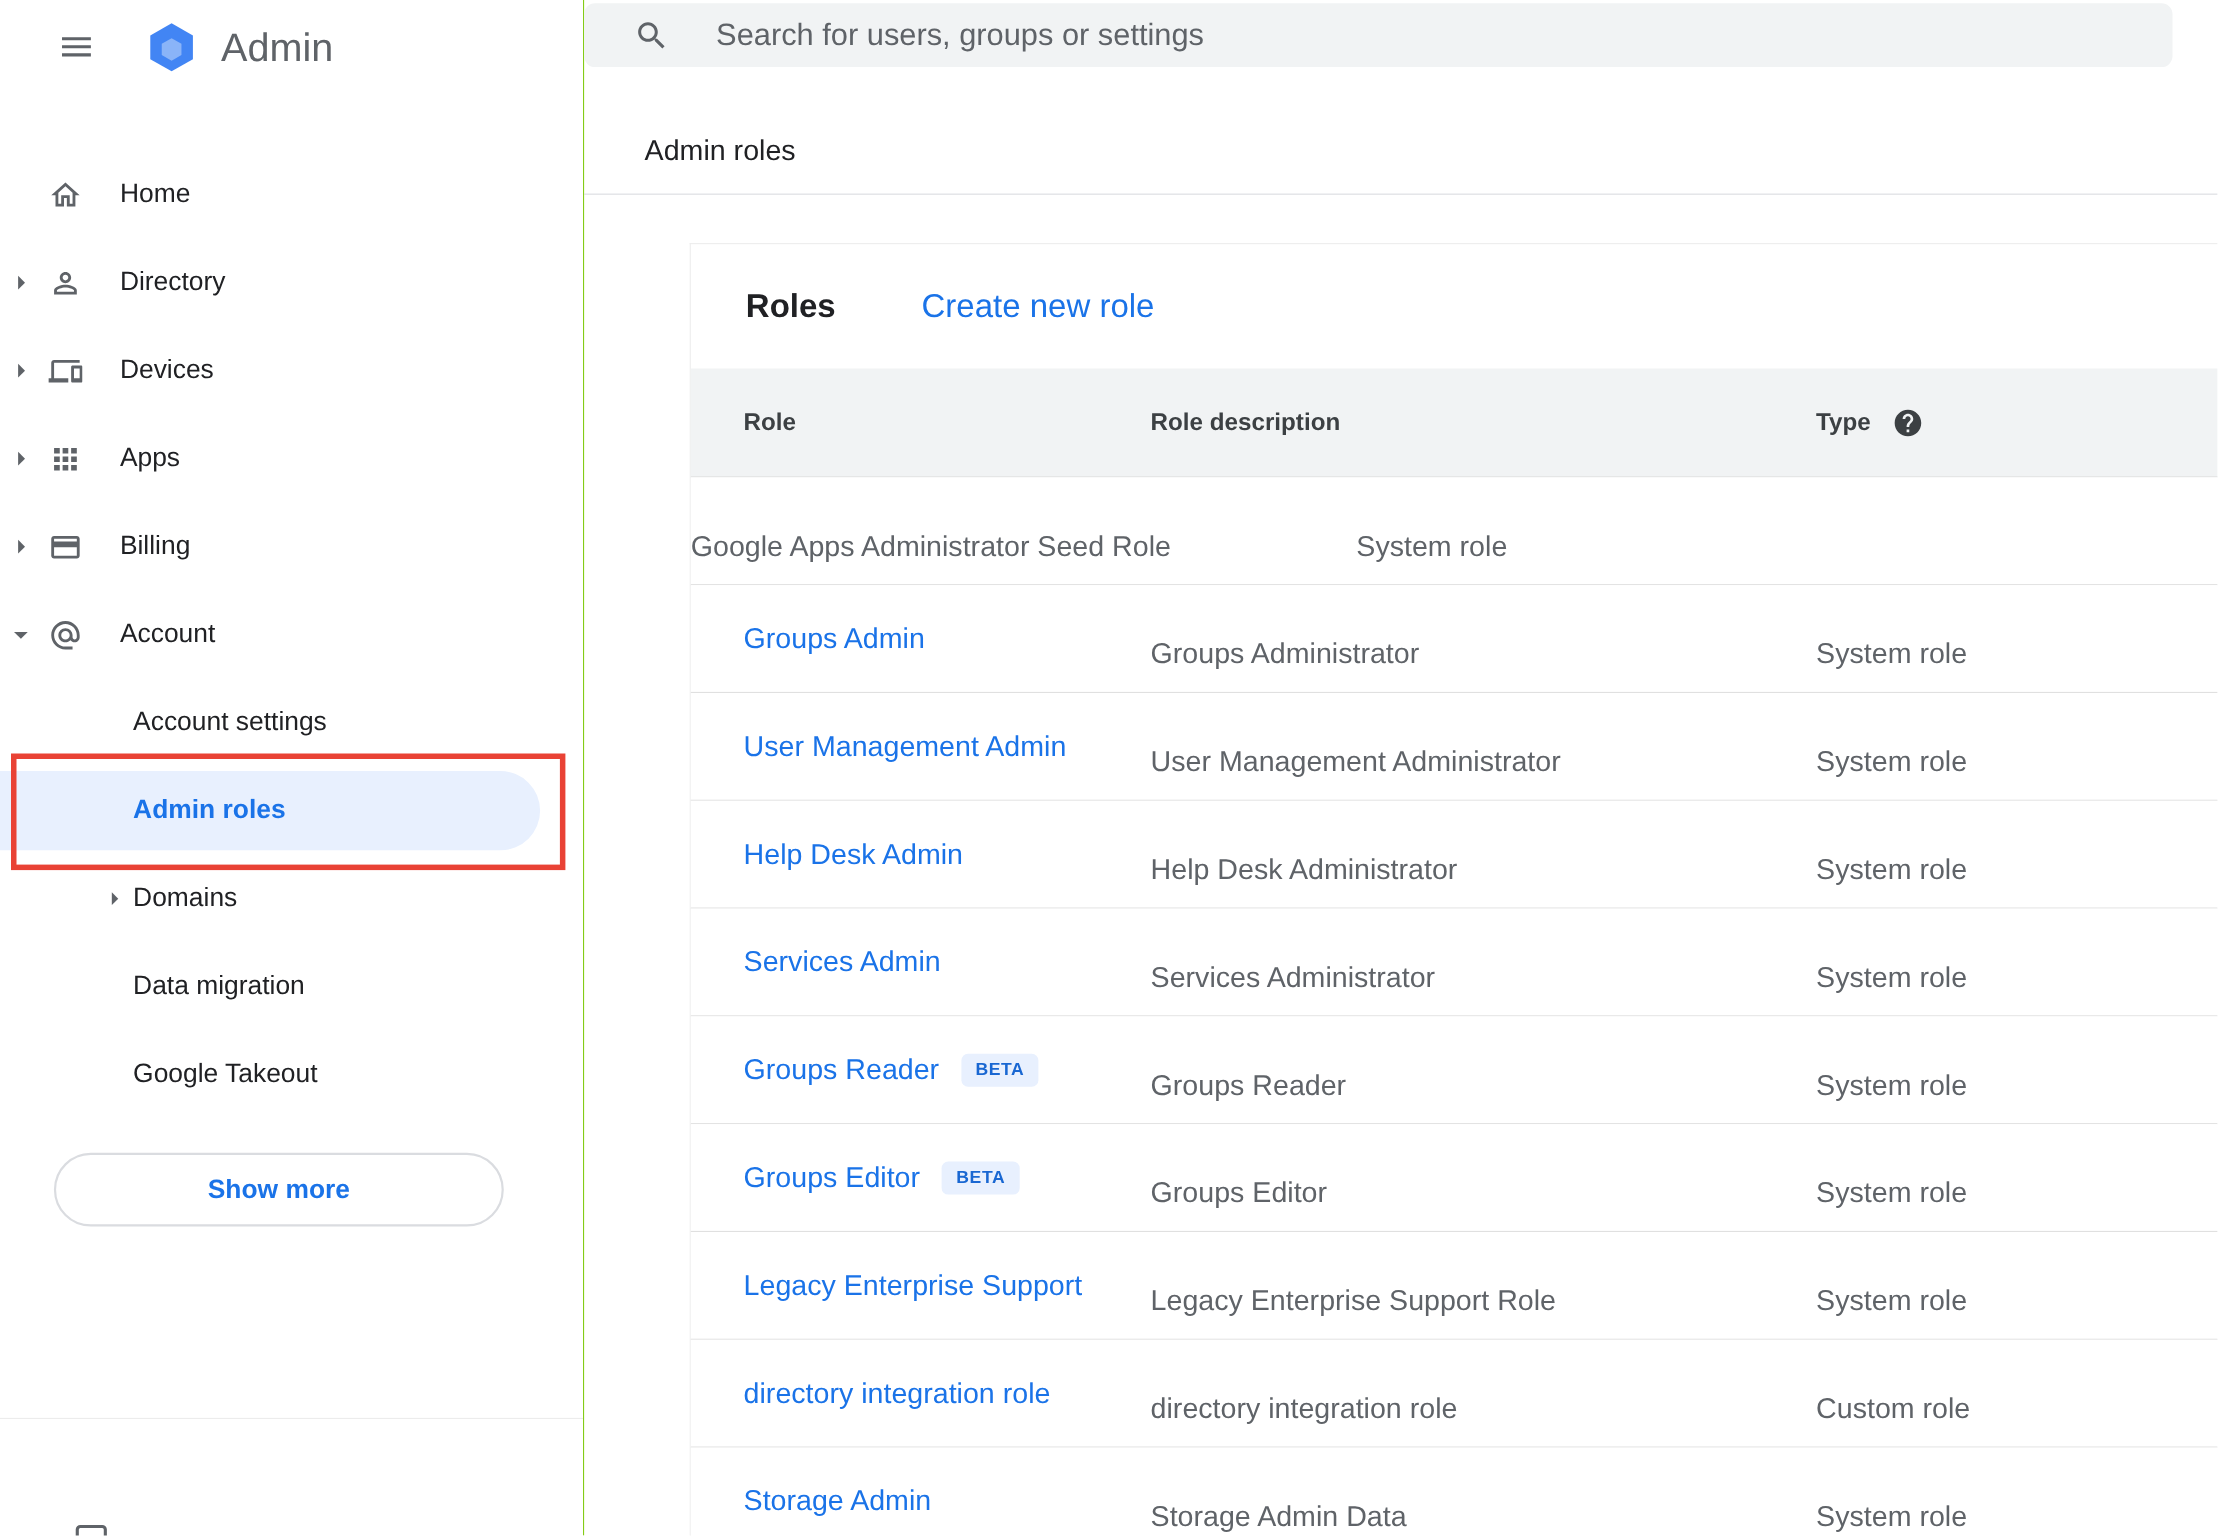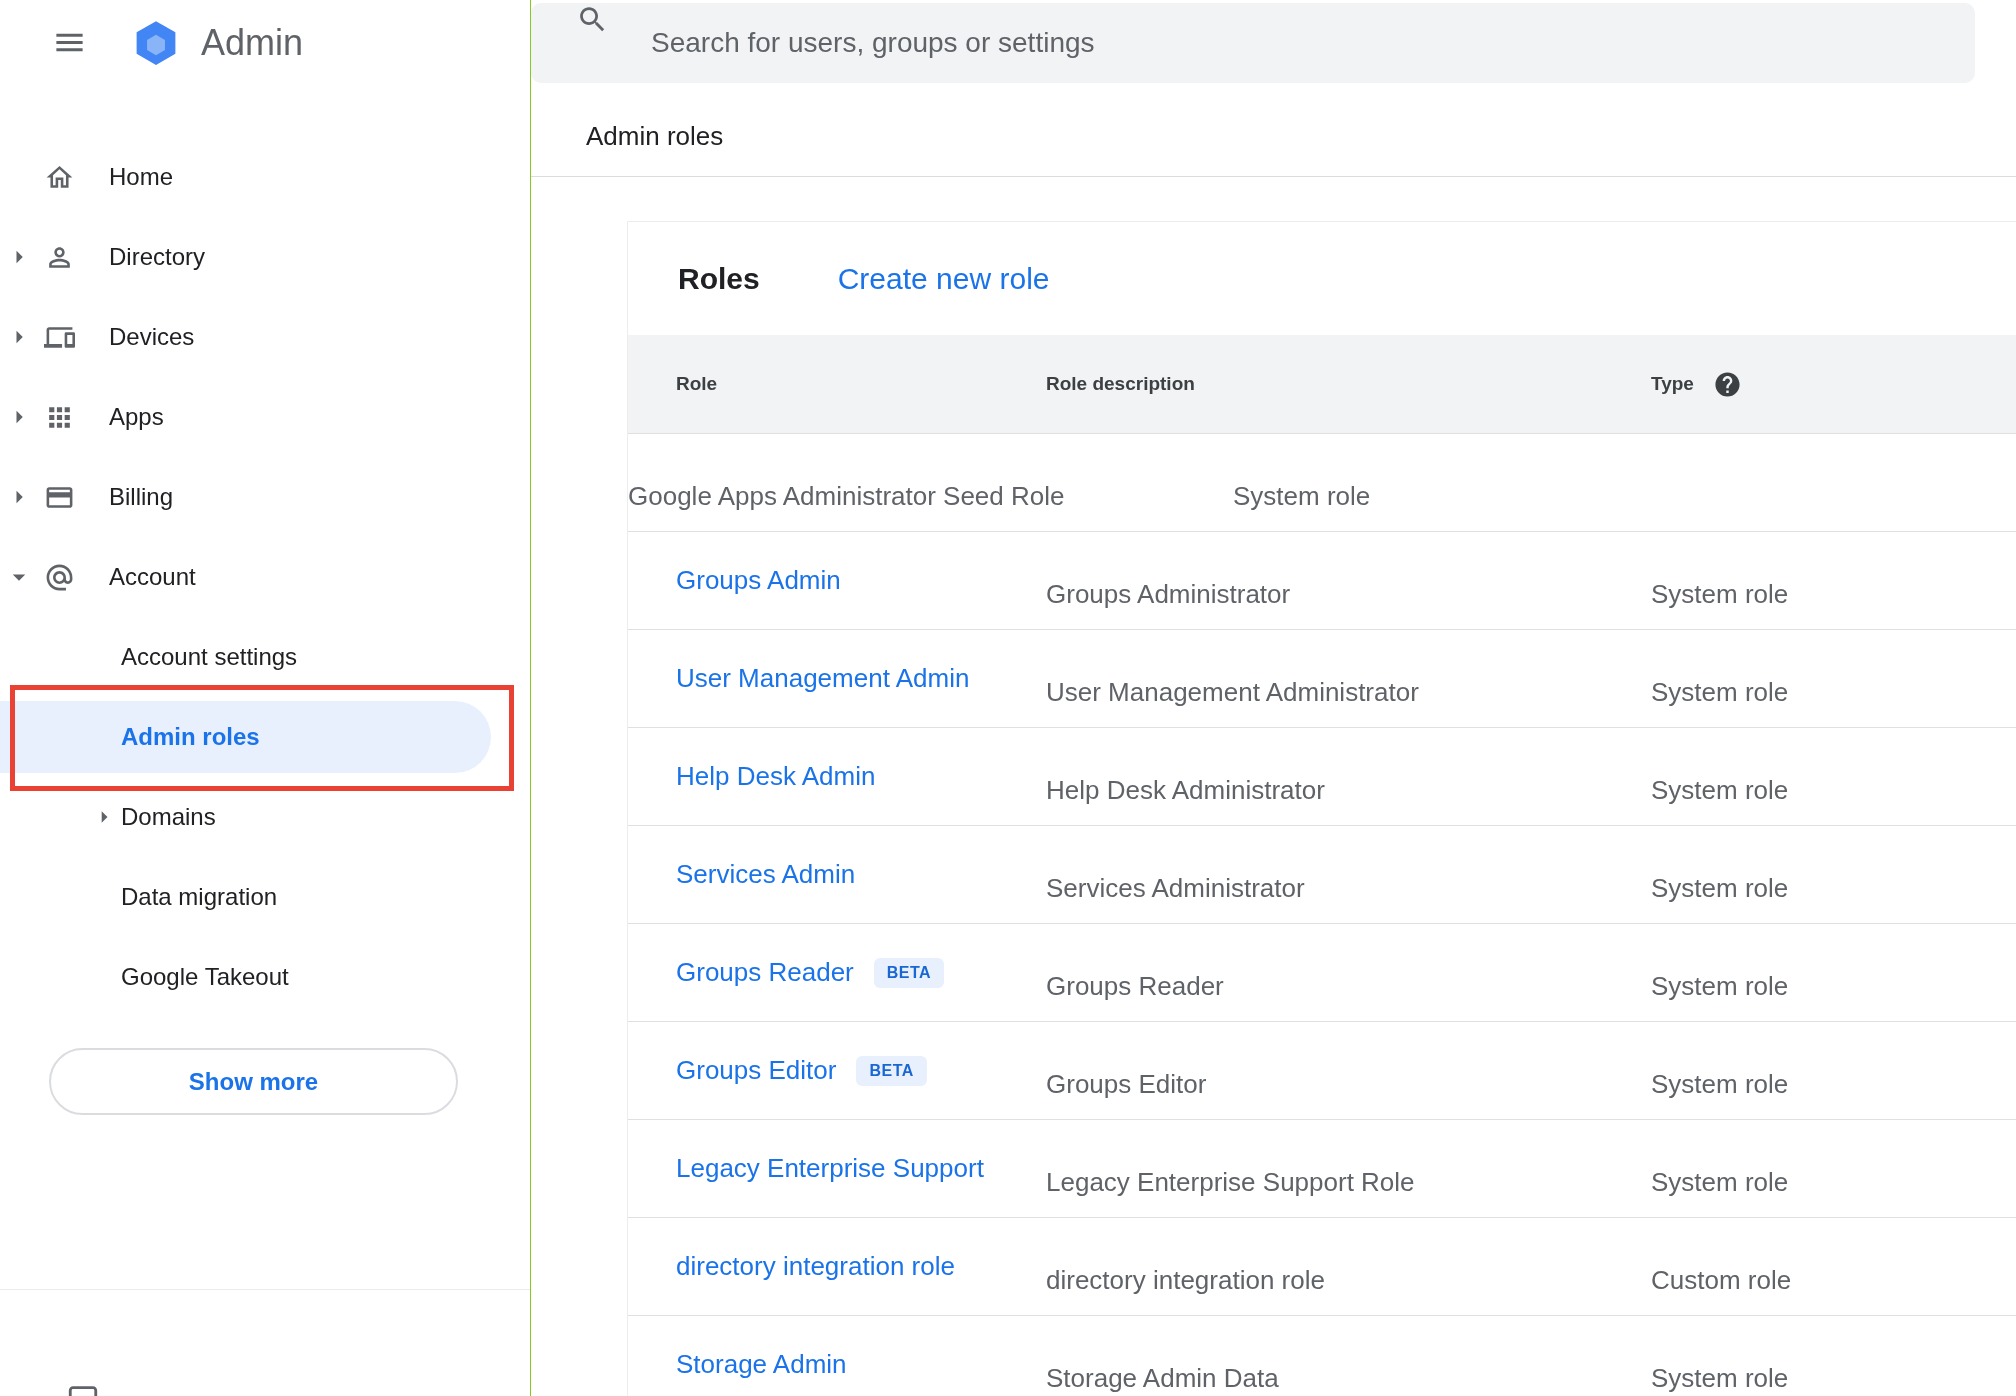--- a/index.html
+++ b/index.html
@@ -36,39 +36,39 @@
 
   .show-more { margin: 31px 0 12px 49px; width: 409px; height: 67px; border: 2px solid #dadce0; border-radius: 34px; background: #fff; color: #1a73e8; font-size: 24px; font-weight: bold; cursor: pointer; font-family: inherit; }
 
   .annotation { position: absolute; left: 10px; top: 685px; width: 504px; height: 106px; border: 5px solid #e94235; z-index: 5; pointer-events: none; }
   .sidebar-bottom-divider { position: absolute; left: 0; top: 1289px; width: 100%; height: 1px; background: #ececec; }
   .partial-icon { position: absolute; left: 66px; top: 1382px; }
   .partial-icon svg { width: 34px; height: 34px; fill: none; stroke: #5f6368; stroke-width: 2; }
 
   
   .main { position: absolute; left: 531px; top: 0; right: 0; height: 1396px; }
-  .search-bar { position: absolute; left: 0; top: 3px; right: 41px; height: 80px; background: #f1f3f4; border-radius: 10px; display: flex; }
+  .search-bar { position: absolute; left: 0; top: 3px; right: 41px; height: 58px; background: #f1f3f4; border-radius: 10px; display: flex; align-items: center; }
   .search-bar .sicon { display: flex; margin-left: 45px; }
   .search-bar svg { width: 33px; height: 33px; fill: #5f6368; }
   .search-input { flex: 1; margin-left: 40px; margin-right: 30px; border: none; outline: none; background: transparent; font-size: 28px; color: #202124; font-family: inherit; }
   .search-input::placeholder { color: #5f6368; opacity: 1; }
 
   .breadcrumb { position: absolute; left: 55px; top: 121px; font-size: 26px; color: #202124; }
   .top-divider { position: absolute; left: 0; top: 176px; right: 0; height: 1px; background: #dadce0; }
 
   .card { position: absolute; left: 96px; top: 221px; right: 0; background: #fff; border-left: 1px solid #ededed; border-top: 1px solid #ededed; }
   .card-head { height: 113px; display: flex; align-items: center; padding-left: 50px; }
   .card-title { font-size: 30px; font-weight: bold; color: #202124; }
   .create-link { margin-left: 78px; font-size: 30px; color: #1a73e8; text-decoration: none; cursor: pointer; }
 
   .thead { height: 99px; background: #f1f3f4; display: flex; align-items: center; border-bottom: 1px solid #e0e0e0; }
   .col-role { width: 418px; padding-left: 48px; }
   .col-desc { width: 605px; }
   .col-type { flex: 1; display: flex; align-items: center; }
-  .th { font-size: 19px; font-weight: bold; color: #3c4043; }
+  .th { font-size: 22px; font-weight: bold; color: #3c4043; }
   .help-icon { margin-left: 19px; display: inline-flex; cursor: pointer; }
   .help-icon svg { width: 29px; height: 29px; fill: #3c4043; }
 
   .trow { height: 98px; display: flex; align-items: center; border-bottom: 1px solid #e0e0e0; background: #fff; }
   .role-cell { display: flex; align-items: center; }
   .role-link { font-size: 26px; color: #1a73e8; text-decoration: none; cursor: pointer; white-space: nowrap; }
   .beta-badge { margin-left: 20px; background: #e8f0fe; color: #1967d2; font-size: 16px; font-weight: bold; letter-spacing: .5px; padding: 6px 13px; border-radius: 6px; }
   .beta-badge:empty { display: none; }
   .desc, .type-text { font-size: 26px; color: #5f6368; margin-top: 28px; }
 </style>

